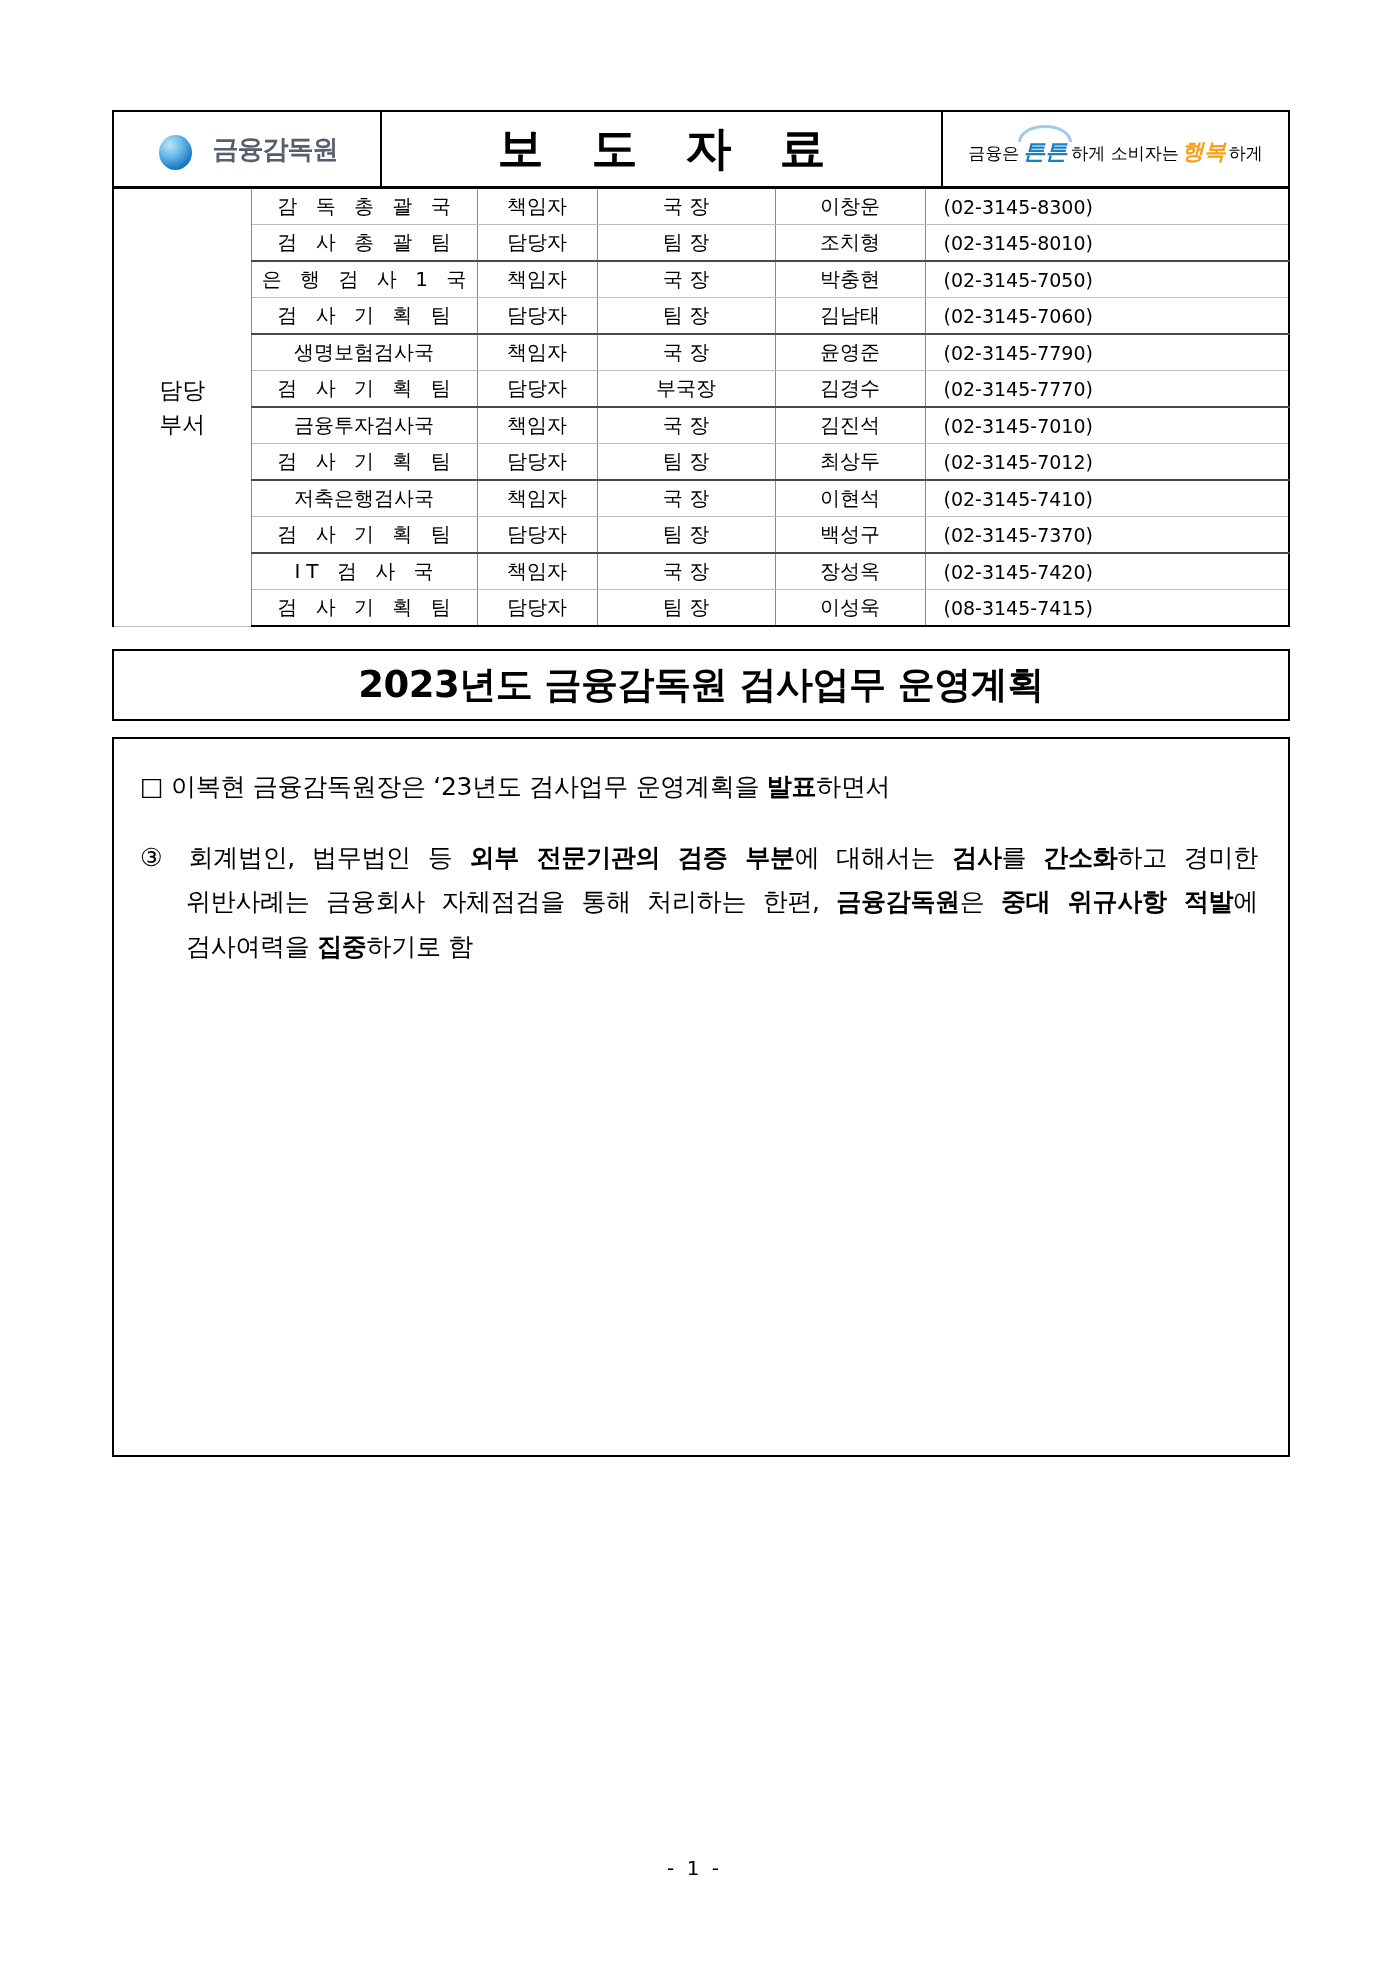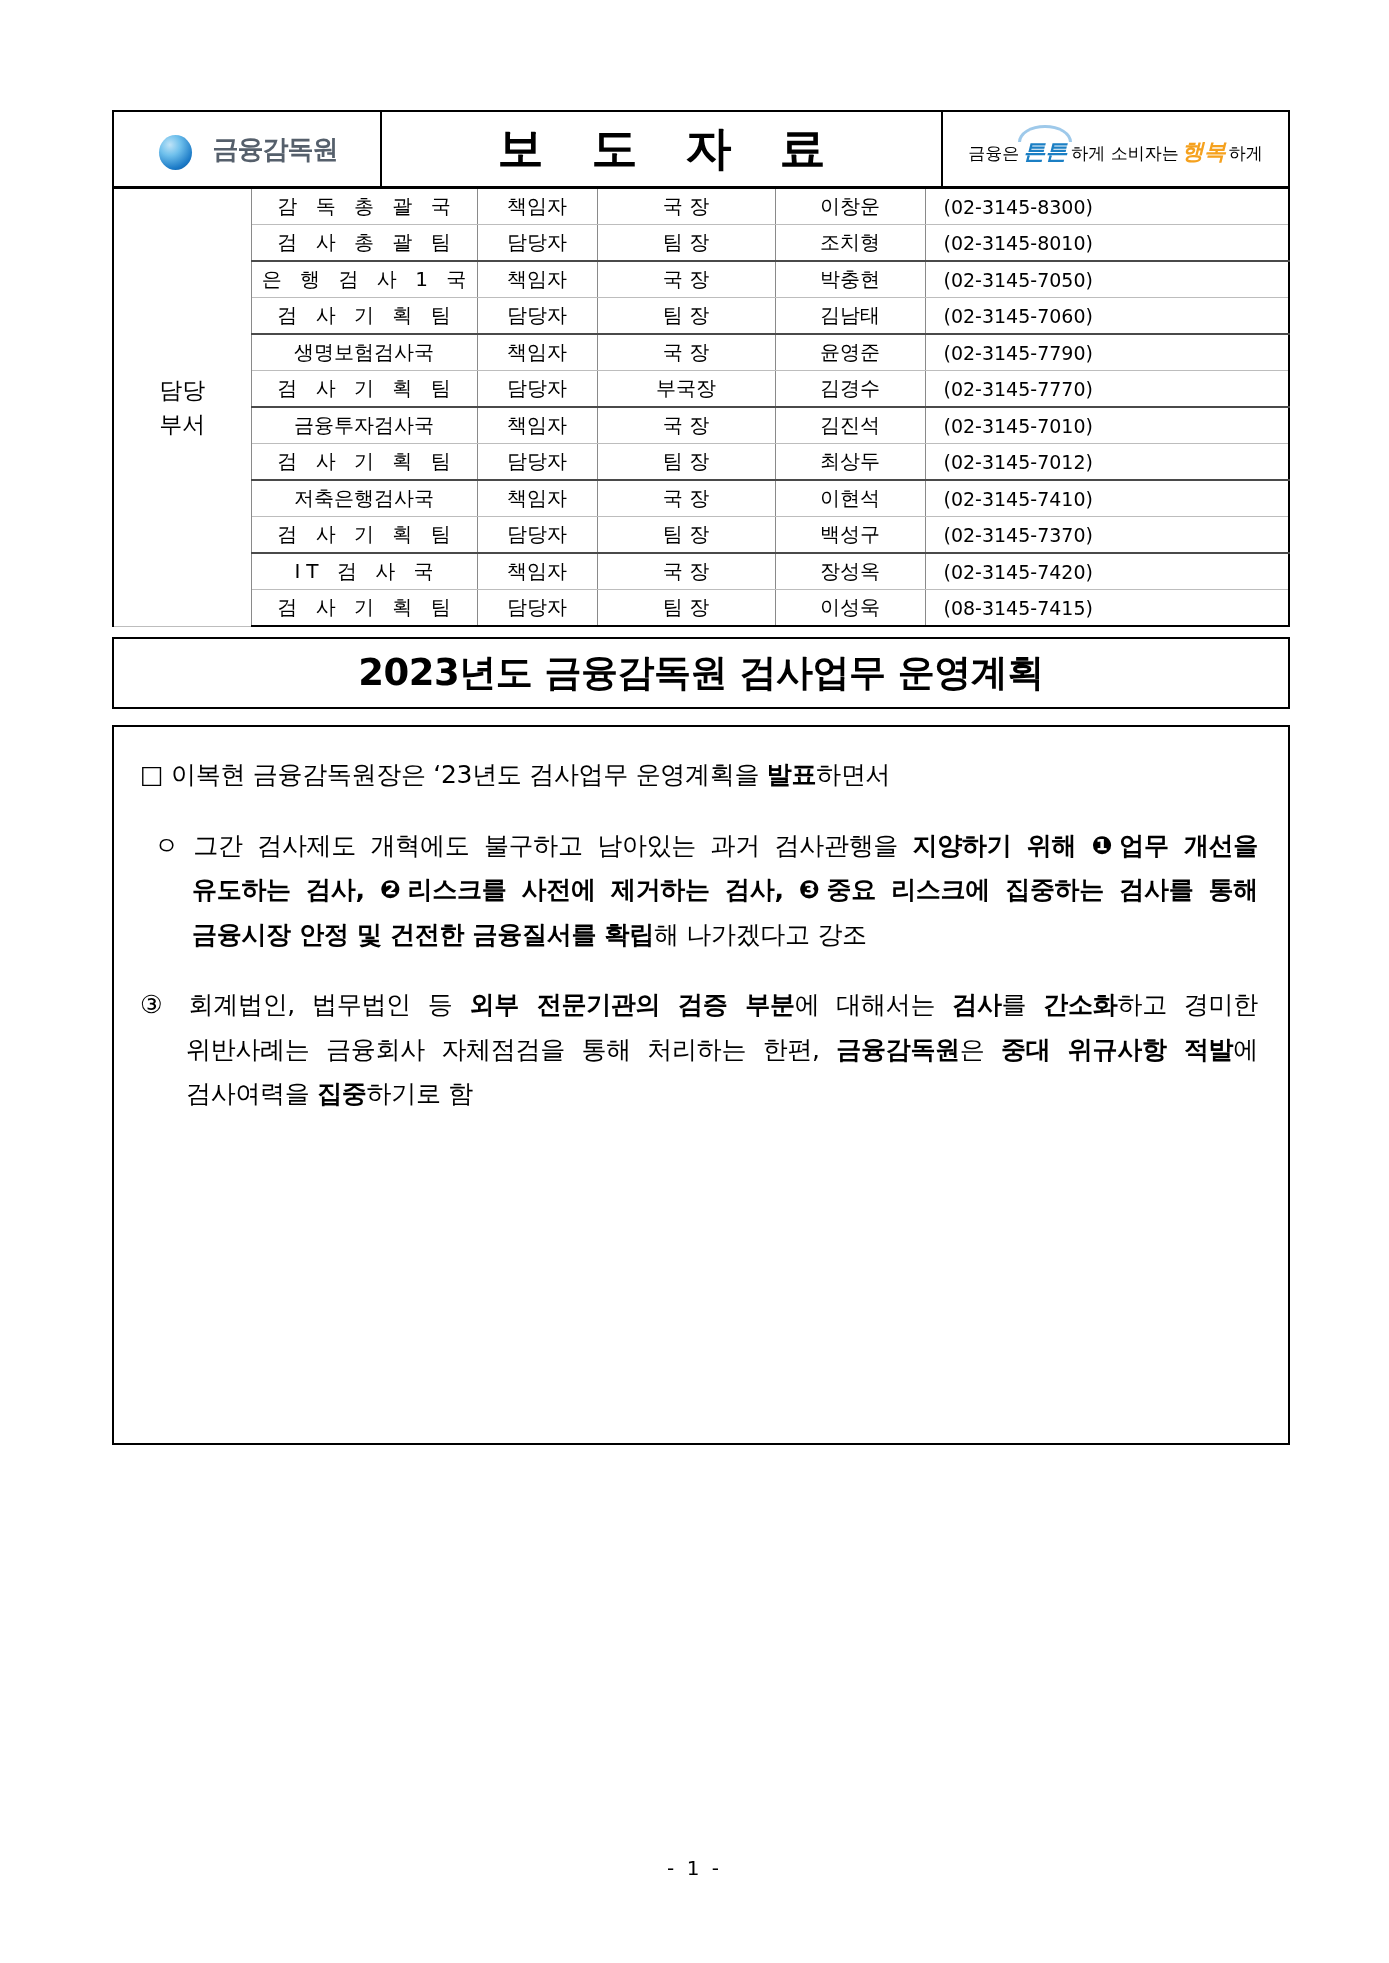--- a/index.html
+++ b/index.html
@@ -197,21 +197,21 @@
     font-size: 19px;
     border-right: 2px solid #000;
   }
   .contact-tbl tr.pair-top td { border-bottom: 1px solid #bdbdbd; }
   .contact-tbl tr.grp-end td { border-bottom: 2px solid #4a4a4a; }
   .contact-tbl tr.first-row td { border-top: 2px solid #000; }
   .contact-tbl tr.last-row td { border-bottom: 2px solid #000; }
 
   
   .headline {
-    margin-top: 10px;
+    margin-top: 22px;
     border: 2px solid #000;
     height: 72px;
     display: flex;
     align-items: center;
     justify-content: center;
     box-sizing: border-box;
   }
   .headline span {
     font-family: "DejaVu Sans", sans-serif;
     font-size: 37px;
@@ -397,24 +397,20 @@
     <span>2023년도 금융감독원 검사업무 운영계획</span>
   </div>
 
   <div class="bodybox">
 
     <p class="para indent">
       <span class="marker sq">□</span>
       <span>이복현 금융감독원장은 ‘23년도 검사업무 운영계획을 </span><b>발표</b><span>하면서</span>
     </p>
 
-    <p class="para indent-o">
-      <span class="marker">ㅇ</span>
-      <span>그간 검사제도 개혁에도 불구하고 남아있는 과거 검사관행을 </span><b>지양하기 위해 </b><b>❶</b><b>업무 개선을 유도하는 검사, </b><b>❷</b><b>리스크를 사전에 제거하는 검사, </b><b>❸</b><b>중요 리스크에 집중하는 검사를 통해 금융시장 안정 및 건전한 금융질서를 확립</b><span>해 나가겠다고 강조</span>
-    </p>
 
 
 
     <p class="para indent-num">
       <span>③</span><span> 회계법인, 법무법인 등 </span><b>외부 전문기관의 검증 부분</b><span>에 대해서는 </span><b>검사</b><span>를 </span><b>간소화</b><span>하고 경미한 위반사례는 금융회사 자체점검을 통해 처리하는 한편, </span><b>금융감독원</b><span>은 </span><b>중대 위규사항 적발</b><span>에 검사여력을 </span><b>집중</b><span>하기로 함</span>
     </p>
 
   </div>
 </div>
 

